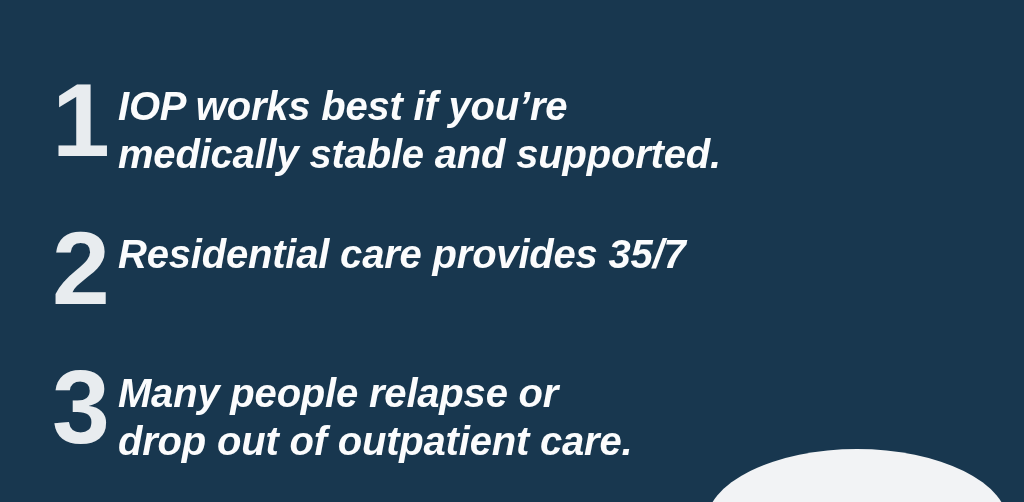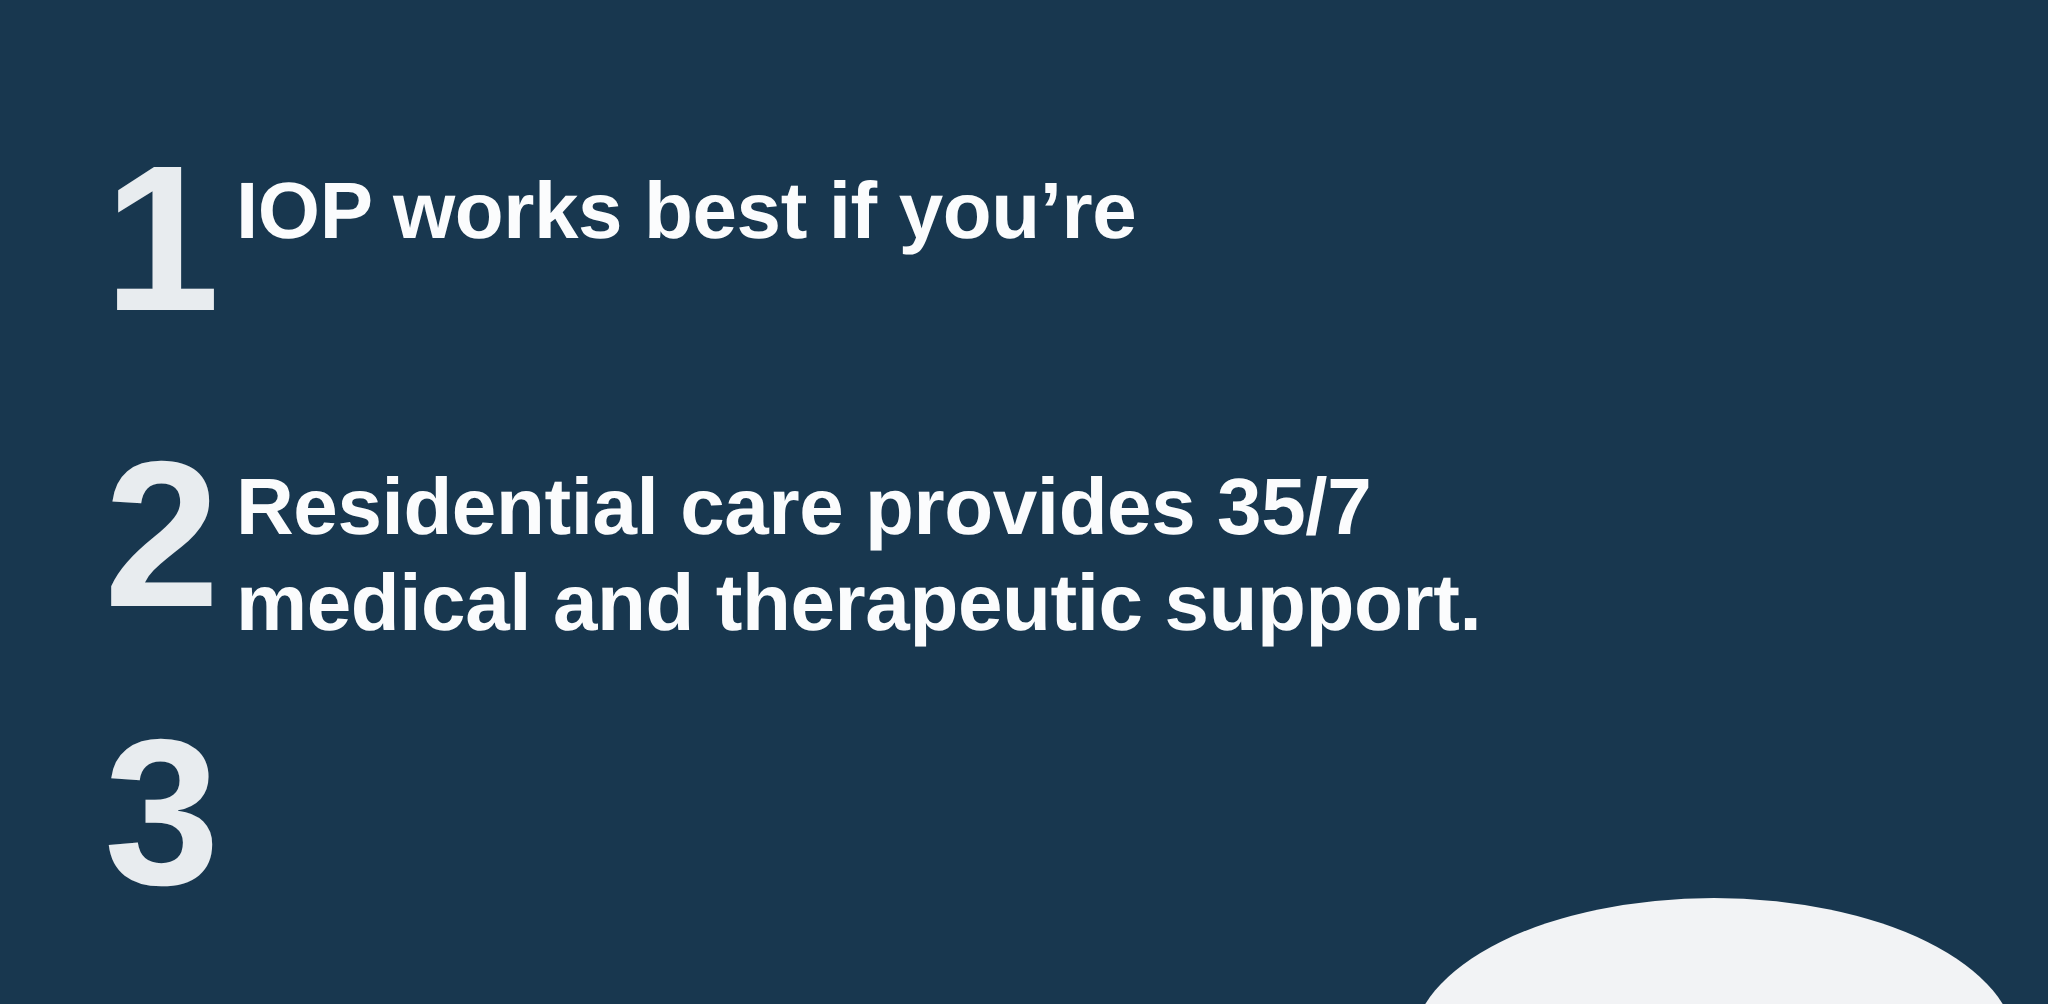--- a/index.html
+++ b/index.html
@@ -73,44 +73,49 @@
     font-size: 40px;
     line-height: 48px;
     font-weight: 700;
     color: #fbfcfd;
     letter-spacing: -0.2px;
     padding-top: 20px;
     font-family: "Liberation Sans", sans-serif;
   }
   .point-text .tline {
     display: block;
+    font-style: italic;
   }
 </style>
 </head>
 <body>
 
 <div id="slide">
 
   <div id="corner-ellipse"></div>
 
   <div id="points">
 
     <div class="point-row row-1">
       <span class="point-number">1</span>
       <span class="point-text">
         <span class="tline">IOP works best if you’re</span>
+        <span class="tline">medically stable and supported.</span>
       </span>
     </div>
 
     <div class="point-row row-2">
       <span class="point-number">2</span>
       <span class="point-text">
         <span class="tline">Residential care provides 35/7</span>
-        <span class="tline">medical and therapeutic support.</span>
       </span>
     </div>
 
     <div class="point-row row-3">
       <span class="point-number">3</span>
+      <span class="point-text">
+        <span class="tline">Many people relapse or</span>
+        <span class="tline">drop out of outpatient care.</span>
+      </span>
     </div>
 
   </div>
 </div>
 
 </body></html>

